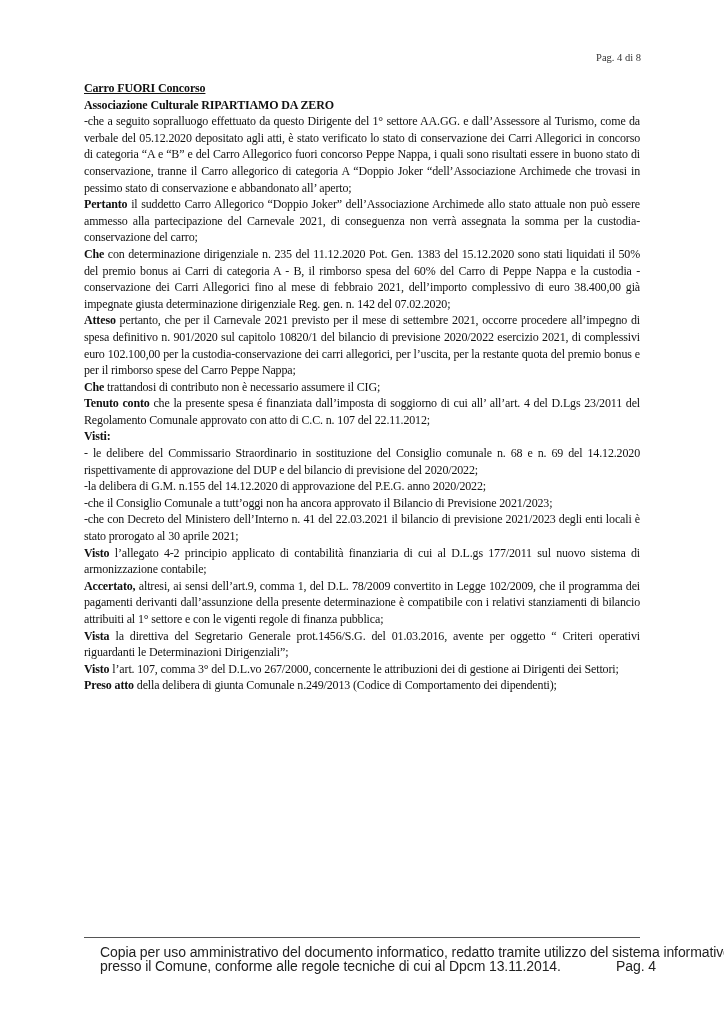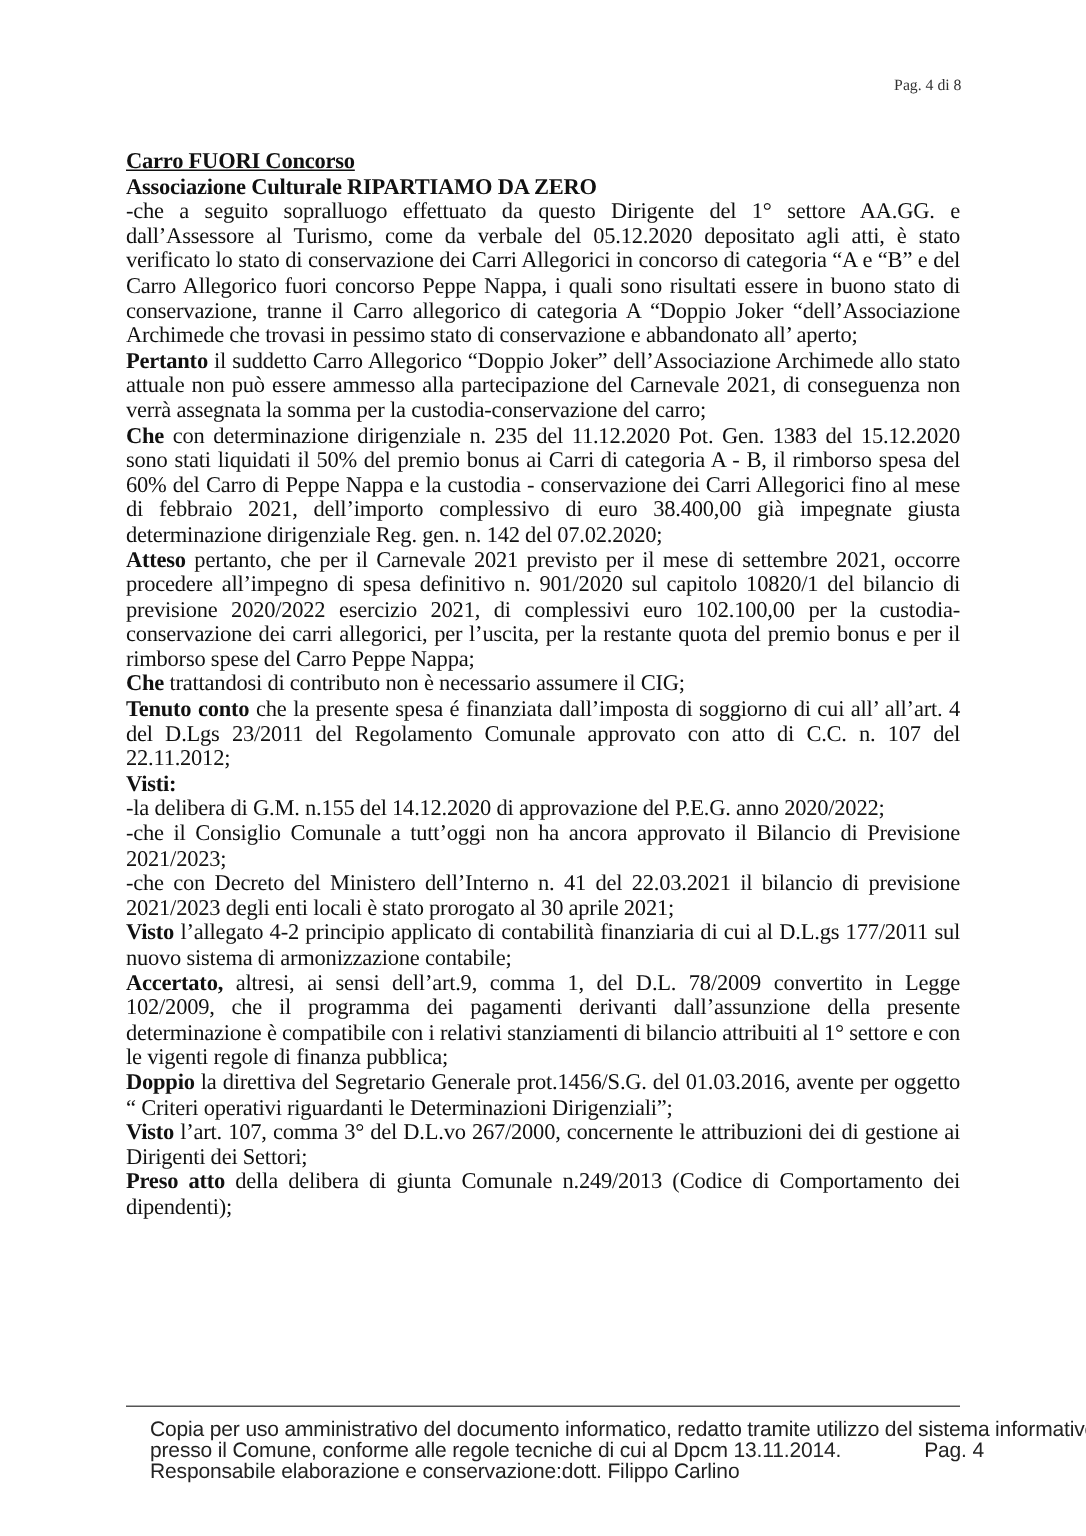--- a/index.html
+++ b/index.html
@@ -1,18 +1,18 @@
 <!DOCTYPE html>
 <html><head>
 <meta charset="utf-8">
 <style>
   html, body { margin: 0; padding: 0; background: #ffffff; }
   body { width: 724px; height: 1024px; position: relative; overflow: hidden; color: #111; }
   .page-num { position: absolute; top: 40px; right: 83px; font-family: "Liberation Serif", serif; font-size: 10.5px; color: #333; margin-top: 12px; }
-  .content { position: absolute; left: 84px; top: 100px; width: 556px; font-family: "Liberation Serif", serif; font-size: 15px; line-height: 16.6px; letter-spacing: -0.15px; }
+  .content { position: absolute; left: 84px; top: 80px; width: 556px; font-family: "Liberation Serif", serif; font-size: 12px; line-height: 16.6px; letter-spacing: -0.15px; }
   .content p { margin: 0; text-align: justify; }
   .content b { font-weight: bold; }
   .title { font-weight: bold; text-decoration: underline; }
   .subtitle { font-weight: bold; }
   .footer-line { position: absolute; left: 84px; top: 937px; width: 556px; height: 0; border-top: 1px solid #555; }
   .footer { position: absolute; left: 100px; top: 945px; width: 556px; font-family: Liberation Sans, sans-serif; font-size: 14px; line-height: 14px; color: #222; letter-spacing: -0.1px; }
   .footer .row { position: relative; white-space: nowrap; }
   .footer .pag { position: absolute; right: 0; top: 0; text-align: center; }
 </style>
 </head>
@@ -24,31 +24,31 @@
   <p class="title">Carro FUORI Concorso</p>
   <p class="subtitle">Associazione Culturale RIPARTIAMO DA ZERO</p>
 
   <p><b></b><span>-che a seguito sopralluogo effettuato da questo Dirigente del 1° settore AA.GG.  e dall’Assessore al Turismo, come da verbale del 05.12.2020 depositato agli atti, è stato verificato lo stato di conservazione dei Carri Allegorici in concorso di categoria “A e “B” e del Carro Allegorico fuori concorso Peppe Nappa, i quali sono risultati essere in buono stato di conservazione, tranne il Carro allegorico di categoria A “Doppio Joker “dell’Associazione Archimede che trovasi in pessimo stato di conservazione e abbandonato all’ aperto;</span></p>
   <p><b>Pertanto</b><span> il suddetto Carro Allegorico “Doppio Joker” dell’Associazione Archimede allo stato attuale non può essere ammesso alla partecipazione del Carnevale 2021, di conseguenza non verrà assegnata la somma per la custodia-conservazione del carro;</span></p>
   <p><b>Che</b><span> con determinazione dirigenziale n. 235 del 11.12.2020 Pot. Gen. 1383 del 15.12.2020 sono stati liquidati il 50% del premio bonus ai Carri di categoria A - B,   il rimborso spesa del 60%  del Carro di Peppe Nappa e la custodia - conservazione dei Carri Allegorici  fino al mese di febbraio 2021, dell’importo complessivo di euro 38.400,00 già impegnate giusta determinazione dirigenziale Reg. gen. n. 142 del 07.02.2020;</span></p>
   <p><b>Atteso</b><span> pertanto, che per il Carnevale 2021 previsto per il mese di settembre 2021, occorre procedere all’impegno di spesa definitivo n. 901/2020 sul capitolo 10820/1 del bilancio di previsione 2020/2022 esercizio 2021, di complessivi euro 102.100,00 per la custodia-conservazione dei carri allegorici, per l’uscita, per la restante quota del premio bonus e per il rimborso spese del Carro Peppe Nappa;</span></p>
   <p><b>Che</b><span> trattandosi di contributo non è necessario assumere il CIG;</span></p>
   <p><b>Tenuto conto</b><span> che la presente spesa é finanziata dall’imposta di soggiorno di cui all’ all’art. 4 del D.Lgs 23/2011 del Regolamento Comunale approvato con atto di C.C. n. 107 del 22.11.2012;</span></p>
   <p><b>Visti:</b><span></span></p>
+  <p><b></b><span>- le delibere del Commissario Straordinario in sostituzione del Consiglio comunale n. 68 e n. 69 del 14.12.2020 rispettivamente di approvazione del DUP e del bilancio di previsione del 2020/2022;</span></p>
   <p><b></b><span>-la delibera di G.M. n.155 del 14.12.2020 di approvazione del P.E.G. anno 2020/2022;</span></p>
   <p><b></b><span>-che il Consiglio Comunale a tutt’oggi non ha ancora approvato il Bilancio di Previsione 2021/2023;</span></p>
   <p><b></b><span>-che con Decreto del Ministero dell’Interno n. 41 del 22.03.2021 il bilancio di previsione 2021/2023 degli enti locali è stato prorogato al 30 aprile 2021;</span></p>
   <p><b> Visto</b><span> l’allegato 4-2 principio applicato di contabilità finanziaria di cui al D.L.gs 177/2011 sul nuovo sistema di armonizzazione contabile;</span></p>
   <p><b>Accertato,</b><span> altresi, ai sensi dell’art.9, comma 1, del D.L. 78/2009 convertito in Legge 102/2009, che il programma dei pagamenti derivanti dall’assunzione della presente determinazione è compatibile con i relativi stanziamenti di bilancio attribuiti al 1° settore e con le vigenti regole di finanza pubblica;</span></p>
-  <p><b>Doppio</b><span> la direttiva del Segretario Generale prot.1456/S.G. del 01.03.2016, avente per oggetto            “ Criteri operativi riguardanti le Determinazioni Dirigenziali”;</span></p>
+  <p><b>Vista</b><span> la direttiva del Segretario Generale prot.1456/S.G. del 01.03.2016, avente per oggetto            “ Criteri operativi riguardanti le Determinazioni Dirigenziali”;</span></p>
   <p><b>Visto</b><span> l’art. 107, comma 3° del D.L.vo 267/2000, concernente le attribuzioni dei di gestione ai Dirigenti dei Settori;</span></p>
   <p><b>Preso atto</b><span> della delibera di giunta Comunale n.249/2013 (Codice di Comportamento dei dipendenti);</span></p>
 </div>
 
 <div class="footer-line"></div>
 <div class="footer">
   <div class="row">Copia per uso amministrativo del documento informatico, redatto tramite utilizzo del sistema informativo automatizzato in uso</div>
   <div class="row">
     <span>presso il Comune, conforme alle regole tecniche di cui al Dpcm 13.11.2014.</span>
     <span class="pag">Pag. 4</span>
   </div>
-  <div class="row">Responsabile elaborazione e conservazione:dott. Filippo Carlino</div>
 </div>
 
 </body></html>

